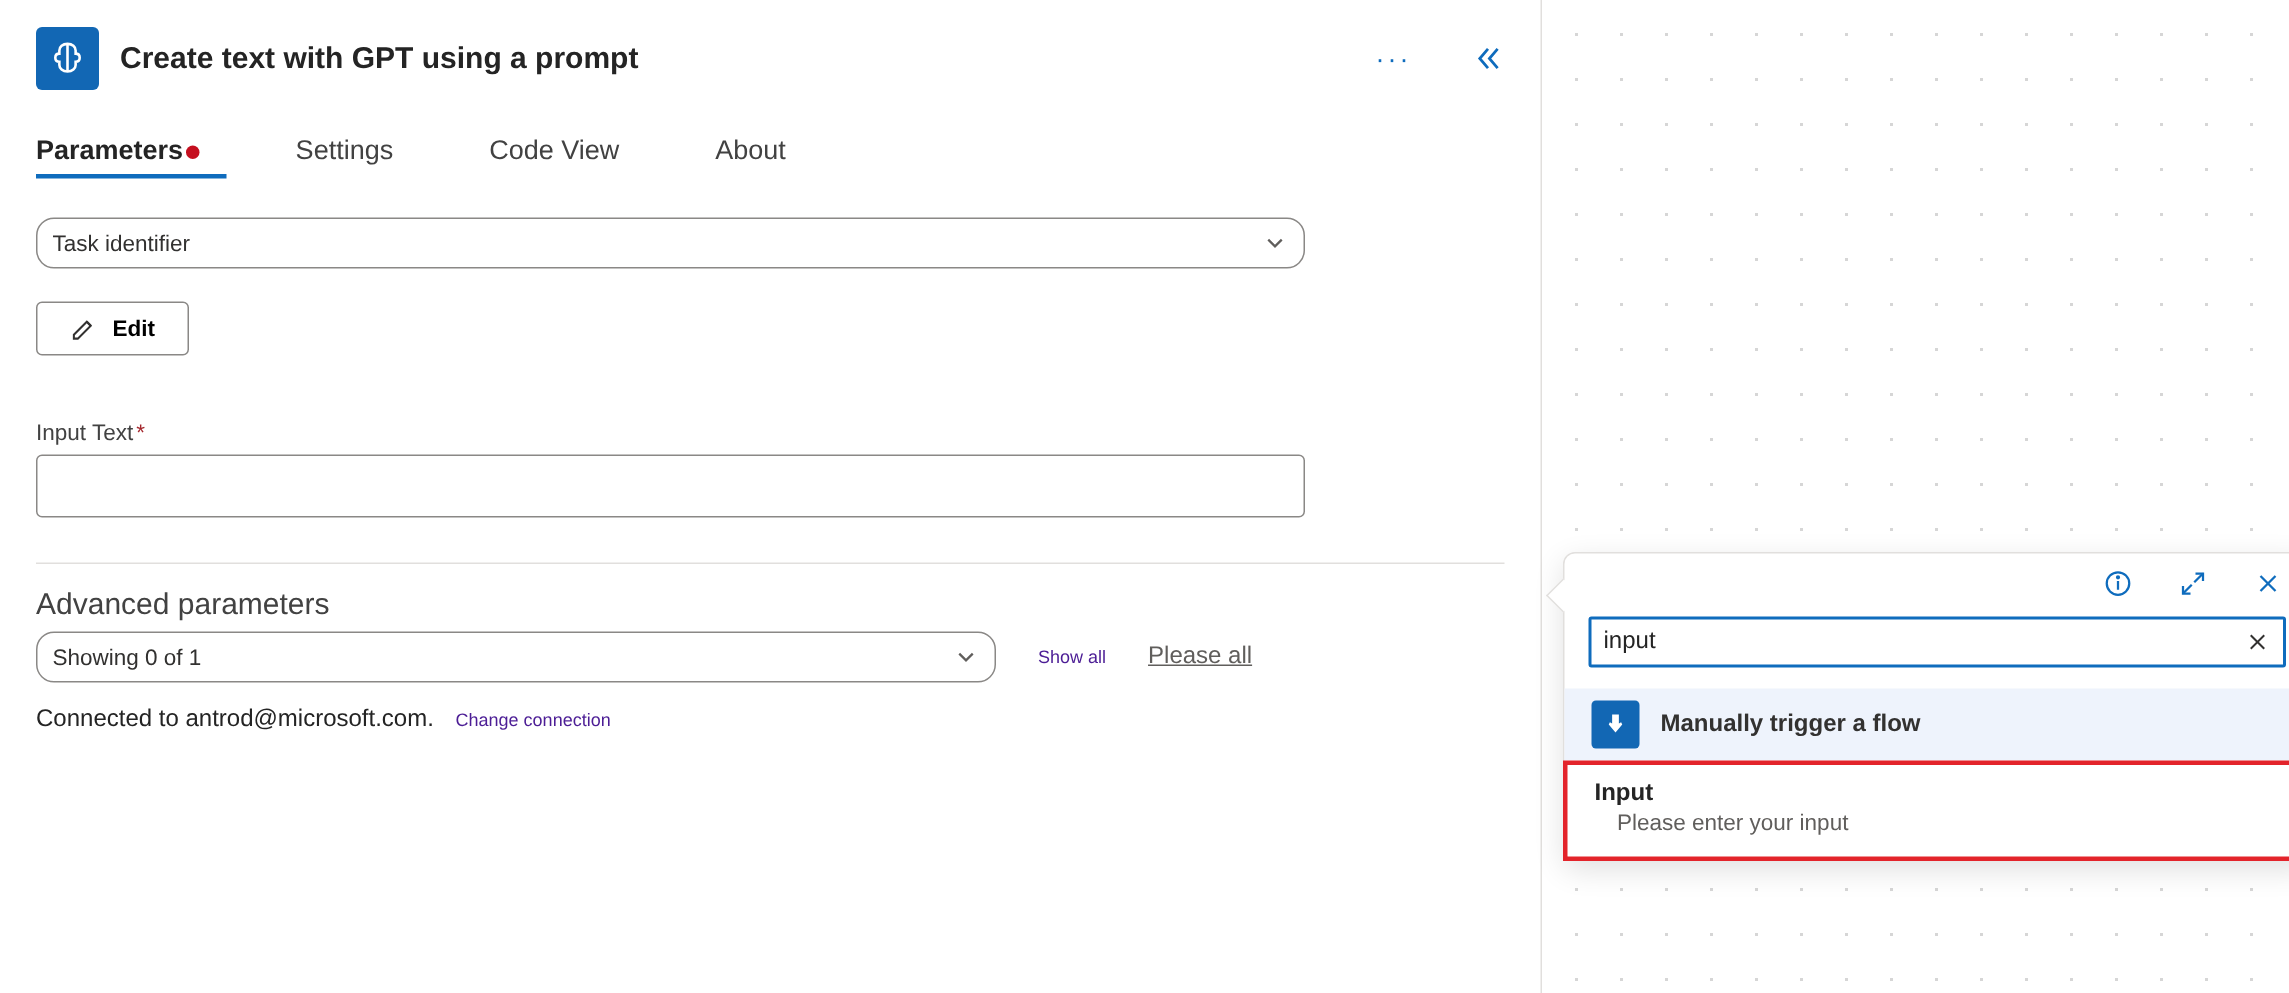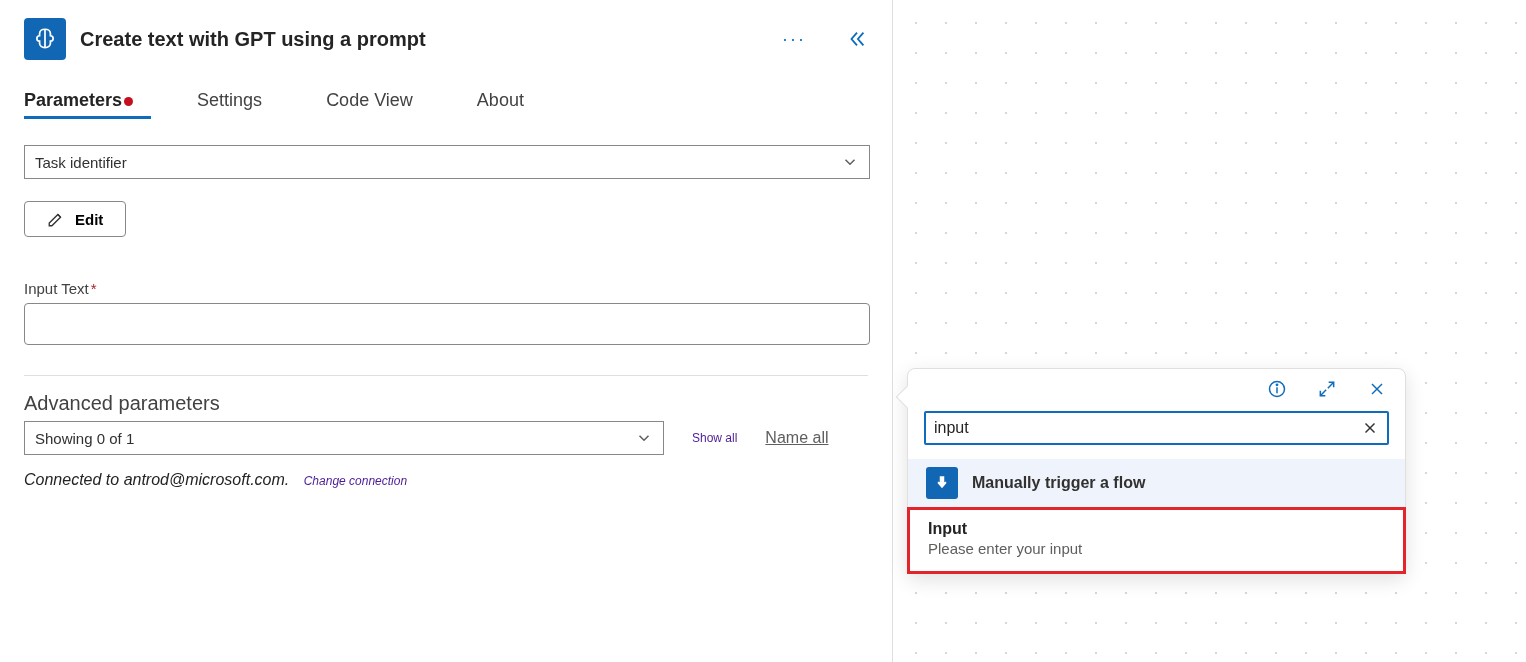--- a/index.html
+++ b/index.html
@@ -7,21 +7,21 @@
     font-family: "Segoe UI", -apple-system, BlinkMacSystemFont, sans-serif;
     font-size: 14px;
     color: #323130;
     background: #faf9f8;
     width: 1526px;
     height: 662px;
     overflow: hidden;
   }
   .container { display: flex; width: 100%; height: 100%; }
   .left-panel {
-    width: 893px;
+    width: 1028px;
     background: #fff;
     border-right: 1px solid #e1dfdd;
     padding: 18px 24px 24px 24px;
     position: relative;
   }
   .right-panel {
     flex: 1;
     position: relative;
     background: #fff;
     background-image: radial-gradient(#d6d6d6 1px, transparent 1px);
@@ -67,21 +67,21 @@
   }
   .tab .dot {
     display:inline-block; width:9px; height:9px; background:#c50f1f;
     border-radius:50%; margin-left:2px; vertical-align:middle;
   }
   .field-label {
     font-size:15px; color:#424242; margin-bottom:6px; display:block;
   }
   .req { color:#a4262c; margin-left:2px; }
   .select-like {
-    border:1px solid #8a8886; border-radius:0;
+    border:1px solid #8a8886; border-radius:12px;
     padding:7px 10px; font-size:15px;
     display:flex; align-items:center; justify-content:space-between;
     background:#fff; cursor:pointer;
     margin-bottom:22px;
   }
   .chev-down {
     width:18px;height:18px;color:#605e5c;
   }
   .edit-btn {
     display:inline-flex; align-items:center; gap:10px;
@@ -100,21 +100,21 @@
   .adv-row { display:flex; align-items:center; gap:28px; margin-bottom:16px;}
   .adv-select {
     flex:0 0 640px;
   }
   .link-btn {
     color:#4c1d95; font-size:12px; cursor:pointer;
   }
   .link-underline {
     color:#605e5c; text-decoration:underline; cursor:pointer; font-size:16px;
   }
-  .conn-row { font-size:16px; color:#242424;font-style:italic; }
+  .conn-row { font-size:16px; color:#242424; }
   .conn-row .link-btn { margin-left:10px; }
 
   
   .popup {
     position:absolute; left:14px; top:368px; width:499px;
     background:#fff; border:1px solid #e1dfdd; border-radius:8px;
     box-shadow:0 6px 20px rgba(0,0,0,0.12);
   }
   .popup-arrow {
     position:absolute; left:-9px; top:20px;
@@ -141,21 +141,21 @@
   .cat-icon {
     width:32px;height:32px;background:#1267b4;border-radius:3px;
     display:flex;align-items:center;justify-content:center;color:#fff;
   }
   .cat-label { font-size:16px; font-weight:600; }
   .popup-item {
     padding:10px 18px 14px; border:3px solid #e3242b; border-top-width:3px;
     margin:0 -1px -1px -1px;
   }
   .popup-item .title { font-weight:600; font-size:16px; color:#242424; }
-  .popup-item .desc { font-size:15px; color:#605e5c; margin-top:2px;}
+  .popup-item .desc { font-size:15px; color:#605e5c; margin-top:2px;margin-left:15px;}
   .clear-x { cursor:pointer; color:#323130; }
 </style>
 </head>
 <body>
 
 <div class="container">
   <div class="left-panel">
     <div class="panel-header">
       <div class="action-icon">
         <svg viewBox="0 0 24 24" width="26" height="26" fill="none" stroke="#fff" stroke-width="1.6">
@@ -206,21 +206,21 @@
 
     <label class="field-label" style="font-size:20px">Advanced parameters</label>
     <div class="adv-row">
       <div class="select-like adv-select" style="margin-bottom:0">
         <span>Showing 0 of 1</span>
         <svg class="chev-down" viewBox="0 0 24 24" fill="none" stroke="currentColor" stroke-width="2">
             <polyline points="6 9 12 15 18 9"></polyline>
           </svg>
       </div>
       <span class="link-btn">Show all</span>
-      <span class="link-underline">Name all</span>
+      <span class="link-underline">Please all</span>
     </div>
 
     <div class="conn-row">
       <span>Connected to </span><span>antrod@microsoft.com.</span>
       <span class="link-btn">Change connection</span>
     </div>
   </div>
 
   <div class="right-panel">
     <div class="popup">

